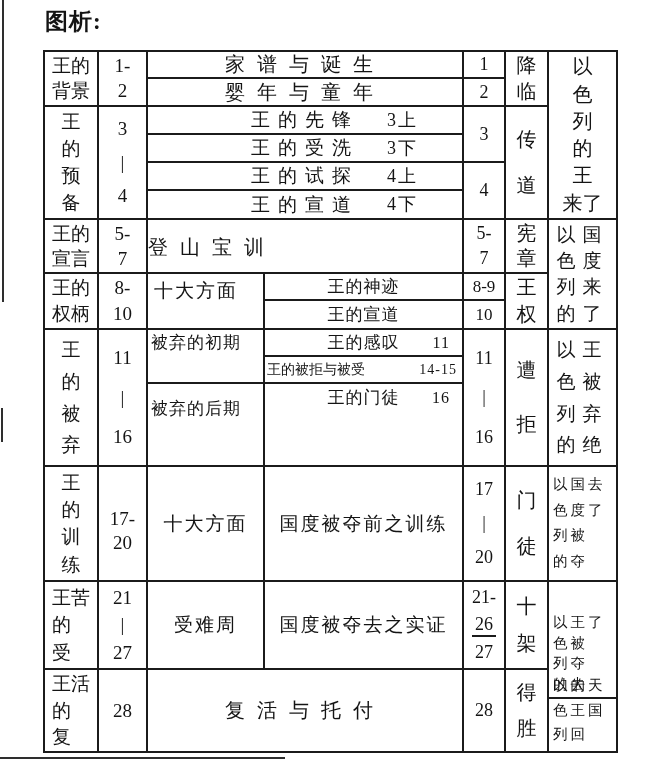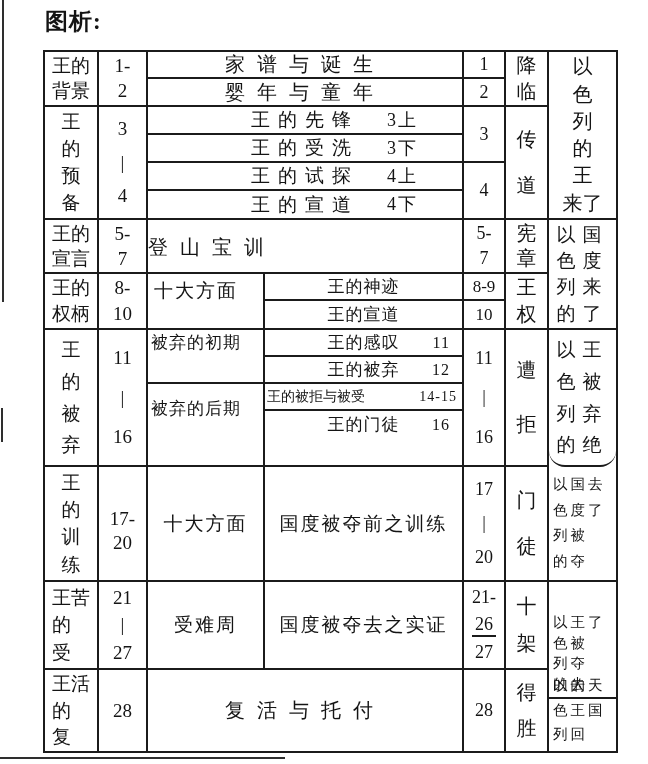--- a/index.html
+++ b/index.html
@@ -34,21 +34,21 @@
   .num{position:absolute;right:12px;font-size:16px;letter-spacing:1px;}
   .num-tight{right:5px;font-size:14px;margin-left:36px;}
   .small-label{font-size:17px;letter-spacing:1px;}
   .tiny-label{font-size:14px;letter-spacing:0;}
   .h28{height:28px}.h27{height:27px}
   .sides{position:absolute;left:0;top:0;width:571px;height:699px;pointer-events:none;}
   .side{position:absolute;left:504px;width:67px;box-sizing:border-box;
         display:flex;flex-direction:column;align-items:center;justify-content:space-evenly;}
   .sideA{top:0;height:168px;font-size:20px;}
   .sideB{top:168px;height:110px;}
-  .sideC{top:278px;height:137px;border-radius:16px;}
+  .sideC{top:278px;height:137px;}
   .sideD{top:415px;height:115px;}
   .sideE{top:559px;height:88px;}
   .sideF{top:618px;height:81px;}
   .sideBC{letter-spacing:7px;font-size:19px;}
   .sideSmall{align-items:flex-start;padding-left:4px;font-size:14.5px;letter-spacing:3px;line-height:1.1;}
   .u26{border-bottom:2px solid var(--ln);padding:0 3px;}
   .phase-early{height:54px}
   .phase-late{height:81px}
   .art{position:absolute;background:#2e2e2e;}
   .art-v1{left:2px;top:0;width:2px;height:302px;}
@@ -212,24 +212,20 @@
         </div>
         <div class="sub phase-late small-label" style="justify-content:flex-start;align-items:flex-start;padding:14px 0 12px 3px">
           <span>被弃的后期</span>
         </div>
       </div>
       <div class="col c3b br">
         <div class="sub bb h27 small-label">
           <span>王的感叹</span>
           <span class="num">11</span>
         </div>
-        <div class="sub bb h27 small-label">
-          <span>王的被弃</span>
-          <span class="num">12</span>
-        </div>
         <div class="sub bb h27 tiny-label" style="justify-content:flex-start;padding-left:2px">
           <span>王的被拒与被受</span>
           <span class="num num-tight">14-15</span>
         </div>
         <div class="sub h27 small-label">
           <span>王的门徒</span>
           <span class="num">16</span>
         </div>
       </div>
       <div class="cell c4 br">

